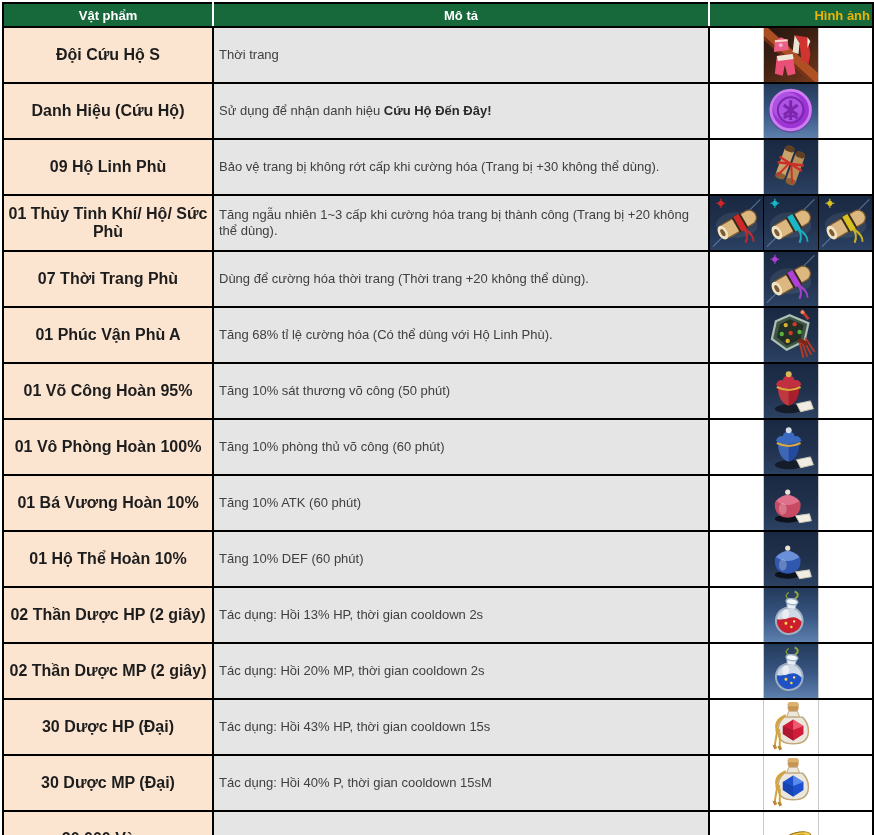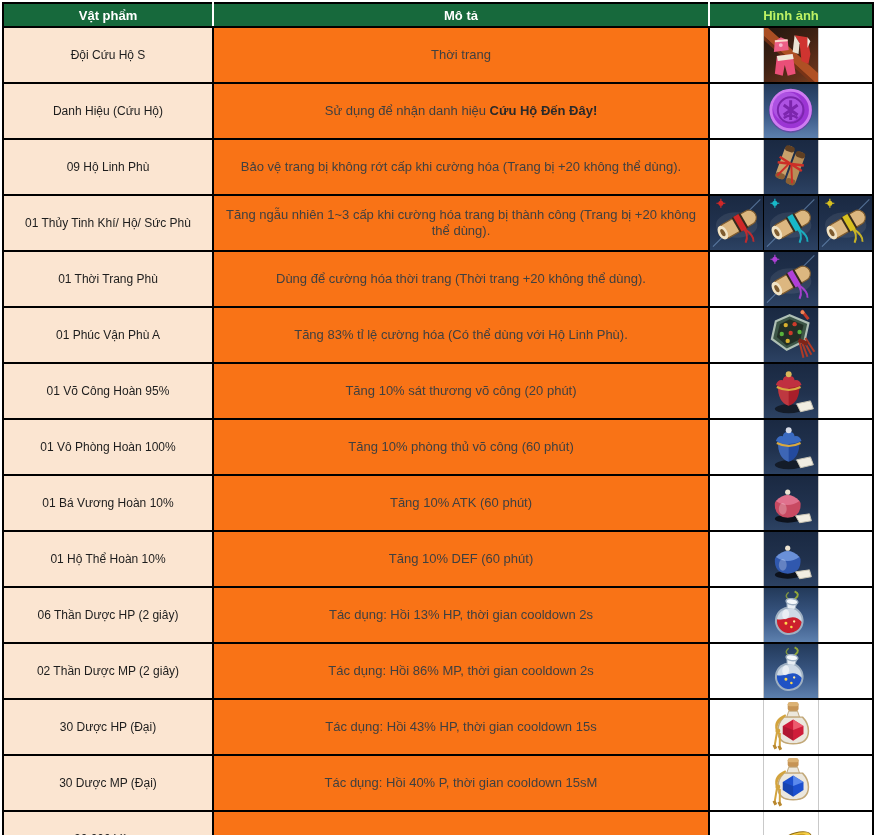--- a/index.html
+++ b/index.html
@@ -14,30 +14,30 @@
   }
   th {
     background:#17693c; color:#ffffff;
     font-size:13px; font-weight:bold;
     height:20px; padding:1px 2px;
     border:2px solid #000000;
     border-left-color:#ffffff; border-right-color:#ffffff;
   }
   th:first-child { border-left-color:#000000; }
   th:last-child  { border-right-color:#000000; }
-  th.th-img { color:#bef264; }
+  th.th-img { color:#eab308;text-align:right; }
   td { border:2px solid #000000; vertical-align:middle; }
   tr.data-row { height:54px; }
   td.cell-item {
     background:#fbe5d1; text-align:center;
-    font-size:12px; font-weight:normal; color:#1d1d1d;
+    font-size:16px; font-weight:bold; color:#1d1d1d;
     padding:2px 1px;
   }
   td.cell-desc {
-    background:#f97316; text-align:center;
+    background:#e5e5e5; text-align:left;
     font-size:13px; color:#404040; line-height:16px;
     padding:2px 5px;
   }
   td.cell-desc b { color:#2a2a2a; }
   td.cell-img { padding:0; background:#ffffff; }
   .imgrow { display:flex; height:54px; }
   .slot { flex:1 1 0; position:relative; overflow:hidden; background:#ffffff; }
   .slot + .slot { border-left:1px solid #c9c9c9; }
   .slot.filled + .slot.filled { border-left:1px solid #000000; }
   .slot.bg-navy      { background:linear-gradient(180deg,#1a2942 0%,#21324e 55%,#2c4263 100%); }
@@ -106,21 +106,21 @@
                   <path d="M27 16 V36 M20 21 L34 31 M34 21 L20 31" stroke="#7c25ad" stroke-width="3"></path>
                   <path d="M20 34 Q27 29 34 34" stroke="#7c25ad" stroke-width="2.5" fill="none"></path>
                 </svg>
               </div>
         <div class="slot"></div>
       </div>
     </td>
   </tr>
         <tr class="data-row">
     <td class="cell-item"><span>09 Hộ Linh Phù</span></td>
-    <td class="cell-desc"><span>Bảo vệ trang bị không rớt cấp khi cường hóa (Trang bị +20 không thể dùng).</span><b></b></td>
+    <td class="cell-desc"><span>Bảo vệ trang bị không rớt cấp khi cường hóa (Trang bị +30 không thể dùng).</span><b></b></td>
     <td class="cell-img">
       <div class="imgrow">
         <div class="slot"></div>
         <div class="slot filled bg-navy">
                 <svg viewBox="0 0 54 54">
                   <g transform="rotate(20 27 27)">
                     <rect x="15" y="7" width="10" height="35" rx="5" fill="#c9a16b"></rect>
                     <rect x="15" y="7" width="10" height="6" rx="3" fill="#5f3f22"></rect>
                     <rect x="15" y="36" width="10" height="6" rx="3" fill="#8a6034"></rect>
                     <rect x="27" y="9" width="10" height="35" rx="5" fill="#b78e58"></rect>
@@ -188,21 +188,21 @@
                   </g>
                   <path d="M33 32 Q40 38 36 47 M35 33 Q45 40 44 46" stroke="#d8c020" stroke-width="2" fill="none" opacity=".9"></path>
                   <circle cx="11" cy="7" r="2.6" fill="#d8c020"></circle>
                   <path d="M11 2.5 V11.5 M6.5 7 H15.5" stroke="#d8c020" stroke-width="1.2"></path>
                 </svg>
               </div>
       </div>
     </td>
   </tr>
         <tr class="data-row">
-    <td class="cell-item"><span>01 Thời Trang Phù</span></td>
+    <td class="cell-item"><span>07 Thời Trang Phù</span></td>
     <td class="cell-desc"><span>Dùng để cường hóa thời trang (Thời trang +20 không thể dùng).</span><b></b></td>
     <td class="cell-img">
       <div class="imgrow">
         <div class="slot"></div>
         <div class="slot filled bg-navy">
                 <svg viewBox="0 0 54 54">
                   <line x1="3" y1="51" x2="51" y2="3" stroke="#7fa6d4" stroke-width="1.2" opacity=".55"></line>
                   <ellipse cx="27" cy="29" rx="21" ry="13" fill="#ffffff" opacity=".08"></ellipse>
                   <g transform="rotate(-30 27 27)">
                     <rect x="6" y="21" width="42" height="15" rx="7.5" fill="#dcb780"></rect>
@@ -216,21 +216,21 @@
                   <circle cx="11" cy="7" r="2.6" fill="#b040d8"></circle>
                   <path d="M11 2.5 V11.5 M6.5 7 H15.5" stroke="#b040d8" stroke-width="1.2"></path>
                 </svg>
               </div>
         <div class="slot"></div>
       </div>
     </td>
   </tr>
         <tr class="data-row">
     <td class="cell-item"><span>01 Phúc Vận Phù A</span></td>
-    <td class="cell-desc"><span>Tăng 83% tỉ lệ cường hóa (Có thể dùng với Hộ Linh Phù).</span><b></b></td>
+    <td class="cell-desc"><span>Tăng 68% tỉ lệ cường hóa (Có thể dùng với Hộ Linh Phù).</span><b></b></td>
     <td class="cell-img">
       <div class="imgrow">
         <div class="slot"></div>
         <div class="slot filled bg-navy">
                 <svg viewBox="0 0 54 54">
                   <path d="M38 2 L45 11" stroke="#c23a2a" stroke-width="3"></path>
                   <circle cx="39" cy="4" r="2" fill="#ef8455"></circle>
                   <path d="M26 7 L45 15 L41 33 L23 42 L8 31 L12 13 Z" fill="#3d5647" stroke="#aebfb4" stroke-width="2.2"></path>
                   <path d="M26 11 L40 17 L37 31 L23 38 L13 29 L16 16 Z" fill="#222f26"></path>
                   <circle cx="22" cy="17" r="2.2" fill="#d8b02e"></circle>
@@ -247,21 +247,21 @@
                   </g>
                   <path d="M35 32 L44 36" stroke="#7e2418" stroke-width="4"></path>
                 </svg>
               </div>
         <div class="slot"></div>
       </div>
     </td>
   </tr>
         <tr class="data-row">
     <td class="cell-item"><span>01 Võ Công Hoàn 95%</span></td>
-    <td class="cell-desc"><span>Tăng 10% sát thương võ công (20 phút)</span><b></b></td>
+    <td class="cell-desc"><span>Tăng 10% sát thương võ công (50 phút)</span><b></b></td>
     <td class="cell-img">
       <div class="imgrow">
         <div class="slot"></div>
         <div class="slot filled bg-navy">
                 <svg viewBox="0 0 54 54">
                   <ellipse cx="25" cy="45" rx="14" ry="4.5" fill="#141c29"></ellipse>
                   <path d="M14 21 Q14 39 25 42 Q36 39 36 21 Z" fill="#a81e2a"></path>
                   <path d="M14 21 Q14 39 25 42 L25 21 Z" fill="#e86a6a" opacity=".35"></path>
                   <path d="M13 23 Q25 29 37 23" stroke="#d9a93f" stroke-width="2.2" fill="none"></path>
                   <path d="M12 21 Q14 15 19 16 Q20 11 25 12 Q30 11 31 16 Q36 15 38 21 Q25 27 12 21 Z" fill="#c03040"></path>
@@ -328,21 +328,21 @@
                   <circle cx="24" cy="16" r="2.6" fill="#ece4d2"></circle>
                   <ellipse cx="19" cy="33" rx="4" ry="6" fill="#ffffff" opacity=".25"></ellipse>
                   <path d="M32 40 L46 38 L48 45 L36 47 Z" fill="#f1ede2" stroke="#c9c4b4" stroke-width="1"></path>
                 </svg>
               </div>
         <div class="slot"></div>
       </div>
     </td>
   </tr>
         <tr class="data-row">
-    <td class="cell-item"><span>06 Thần Dược HP (2 giây)</span></td>
+    <td class="cell-item"><span>02 Thần Dược HP (2 giây)</span></td>
     <td class="cell-desc"><span>Tác dụng: Hồi 13% HP, thời gian cooldown 2s</span><b></b></td>
     <td class="cell-img">
       <div class="imgrow">
         <div class="slot"></div>
         <div class="slot filled bg-navy-glow">
                 <svg viewBox="0 0 54 54">
                   <path d="M31 3 Q37 6 32 10 Q28 13 32 16" stroke="#93a838" stroke-width="2" fill="none"></path>
                   <path d="M25 4 Q20 8 25 11" stroke="#93a838" stroke-width="1.5" fill="none" opacity=".8"></path>
                   <g transform="rotate(8 27 30)">
                     <circle cx="26" cy="33" r="13.5" fill="#cfdae6"></circle>
@@ -356,21 +356,21 @@
                     <circle cx="31" cy="33" r="1.2" fill="#ffe89a"></circle>
                   </g>
                 </svg>
               </div>
         <div class="slot"></div>
       </div>
     </td>
   </tr>
         <tr class="data-row">
     <td class="cell-item"><span>02 Thần Dược MP (2 giây)</span></td>
-    <td class="cell-desc"><span>Tác dụng: Hồi 86% MP, thời gian cooldown 2s</span><b></b></td>
+    <td class="cell-desc"><span>Tác dụng: Hồi 20% MP, thời gian cooldown 2s</span><b></b></td>
     <td class="cell-img">
       <div class="imgrow">
         <div class="slot"></div>
         <div class="slot filled bg-navy-glow">
                 <svg viewBox="0 0 54 54">
                   <path d="M31 3 Q37 6 32 10 Q28 13 32 16" stroke="#93a838" stroke-width="2" fill="none"></path>
                   <path d="M25 4 Q20 8 25 11" stroke="#93a838" stroke-width="1.5" fill="none" opacity=".8"></path>
                   <g transform="rotate(8 27 30)">
                     <circle cx="26" cy="33" r="13.5" fill="#cfdae6"></circle>
                     <path d="M12.5 33 a13.5 13.5 0 0 0 27 0 q-7 -6 -13.5 -3 q-8 4 -13.5 3 z" fill="#1f52c4"></path>

